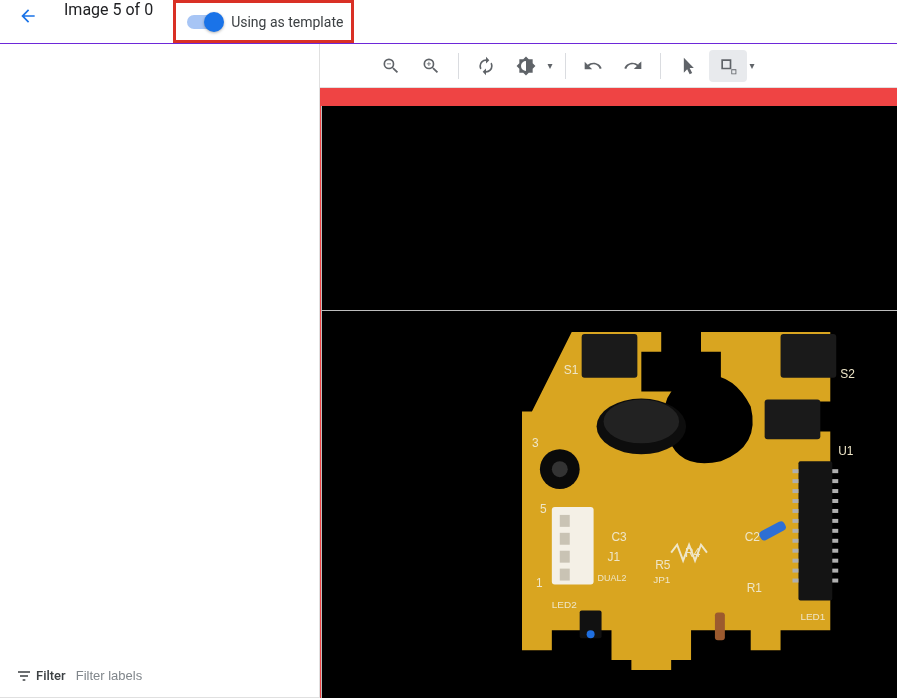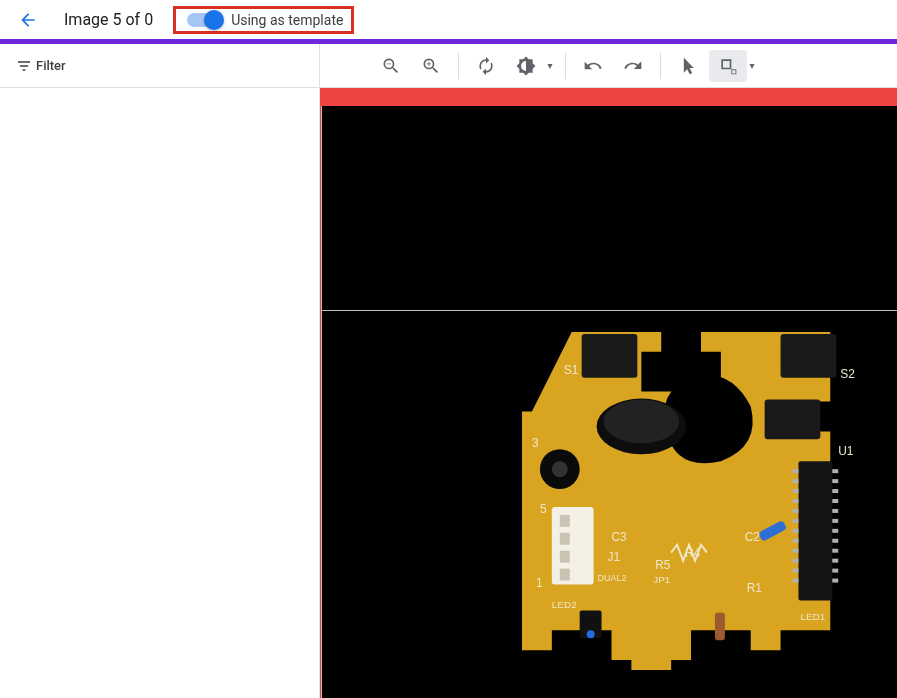--- a/index.html
+++ b/index.html
@@ -1,26 +1,26 @@
 <!DOCTYPE html>
 <html><head>
 <meta charset="utf-8">
 <style>
   * { box-sizing: border-box; margin: 0; padding: 0; }
   html, body { width: 897px; height: 698px; font-family: Roboto, Arial, sans-serif; background: #fff; overflow: hidden; }
-  .header { height: 44px; border-bottom: 5px solid #6d28d9; display: flex; align-items: center; padding: 0 12px; gap: 20px; }
+  .header { height: 44px; border-bottom: 1px solid #6d28d9; display: flex; padding: 0 12px; gap: 20px; }
   .back-btn { width: 32px; height: 32px; display: flex; align-items: center; justify-content: center; cursor: pointer; color: #1a73e8; }
   .page-title { font-size: 16px; color: #202124; font-weight: 400; }
   .toggle-area { display: flex; align-items: center; gap: 10px; padding: 3px 8px 3px 11px; }
   .highlight-box { border: 3px solid #d93025; }
   .toggle { position: relative; width: 34px; height: 14px; background: #a7c5f5; border-radius: 10px; cursor: pointer; }
   .toggle-thumb { position: absolute; right: -3px; top: -3px; width: 20px; height: 20px; background: #1a73e8; border-radius: 50%; box-shadow: 0 1px 3px rgba(0,0,0,.3); }
   .toggle-label { font-size: 14px; color: #3c4043; }
   .body { display: flex; height: calc(698px - 44px); }
-  .sidebar { width: 320px; border-right: 1px solid #e0e0e0; display: flex; flex-direction: column; }
+  .sidebar { width: 320px; border-right: 1px solid #e0e0e0; display: flex; flex-direction: column; justify-content: flex-end; }
   .filter-row { display: flex; align-items: center; gap: 10px; height: 44px; padding: 0 16px; border-bottom: 1px solid #e0e0e0; }
   .filter-lbl { font-size: 13px; font-weight: 500; color: #3c4043; display: flex; align-items: center; gap: 4px; }
   .filter-input { border: none; outline: none; font-size: 13px; color: #5f6368; flex: 1; }
   .filter-input::placeholder { color: #80868b; }
   .canvas { flex: 1; display: flex; flex-direction: column; background: #fff; }
   .toolbar { height: 44px; display: flex; align-items: center; padding: 0 10px; gap: 2px; border-bottom: 1px solid #e0e0e0; }
   .tool-btn { width: 38px; height: 32px; display: flex; align-items: center; justify-content: center; color: #5f6368; cursor: pointer; border-radius: 4px; }
   .tool-btn.active { background: #e8eaed; }
   .tool-sep { width: 1px; height: 26px; background: #dadce0; margin: 0 6px; }
   .dd-caret { margin-left: -4px; font-size: 10px; color: #5f6368; width: 14px; text-align: center; cursor: pointer; }
@@ -51,20 +51,21 @@
 
 <div class="body">
   <div class="sidebar">
     <div class="filter-row">
       <span class="filter-lbl">
         <svg class="icon" style="width:16px;height:16px" viewBox="0 0 24 24">
             <path fill="#3c4043" d="M3 5h18v2H3zm3 6h12v2H6zm4 6h4v2h-4z"></path>
           </svg>
         <span>Filter</span>
       </span>
+      <input class="filter-input" placeholder="Filter labels" style="">
     </div>
   </div>
 
   <div class="canvas">
     <div class="toolbar">
       <div style="width:40px"></div>
       <div class="tool-btn">
         <svg class="icon" viewBox="0 0 24 24">
             <path fill="currentColor" d="M15.5 14h-.79l-.28-.27A6.47 6.47 0 0016 9.5 6.5 6.5 0 109.5 16c1.61 0 3.09-.59 4.23-1.57l.27.28v.79l5 4.99L20.49 19l-4.99-5zM9.5 14A4.5 4.5 0 1114 9.5 4.5 4.5 0 019.5 14zM7 9h5v1H7z"></path>
           </svg>

